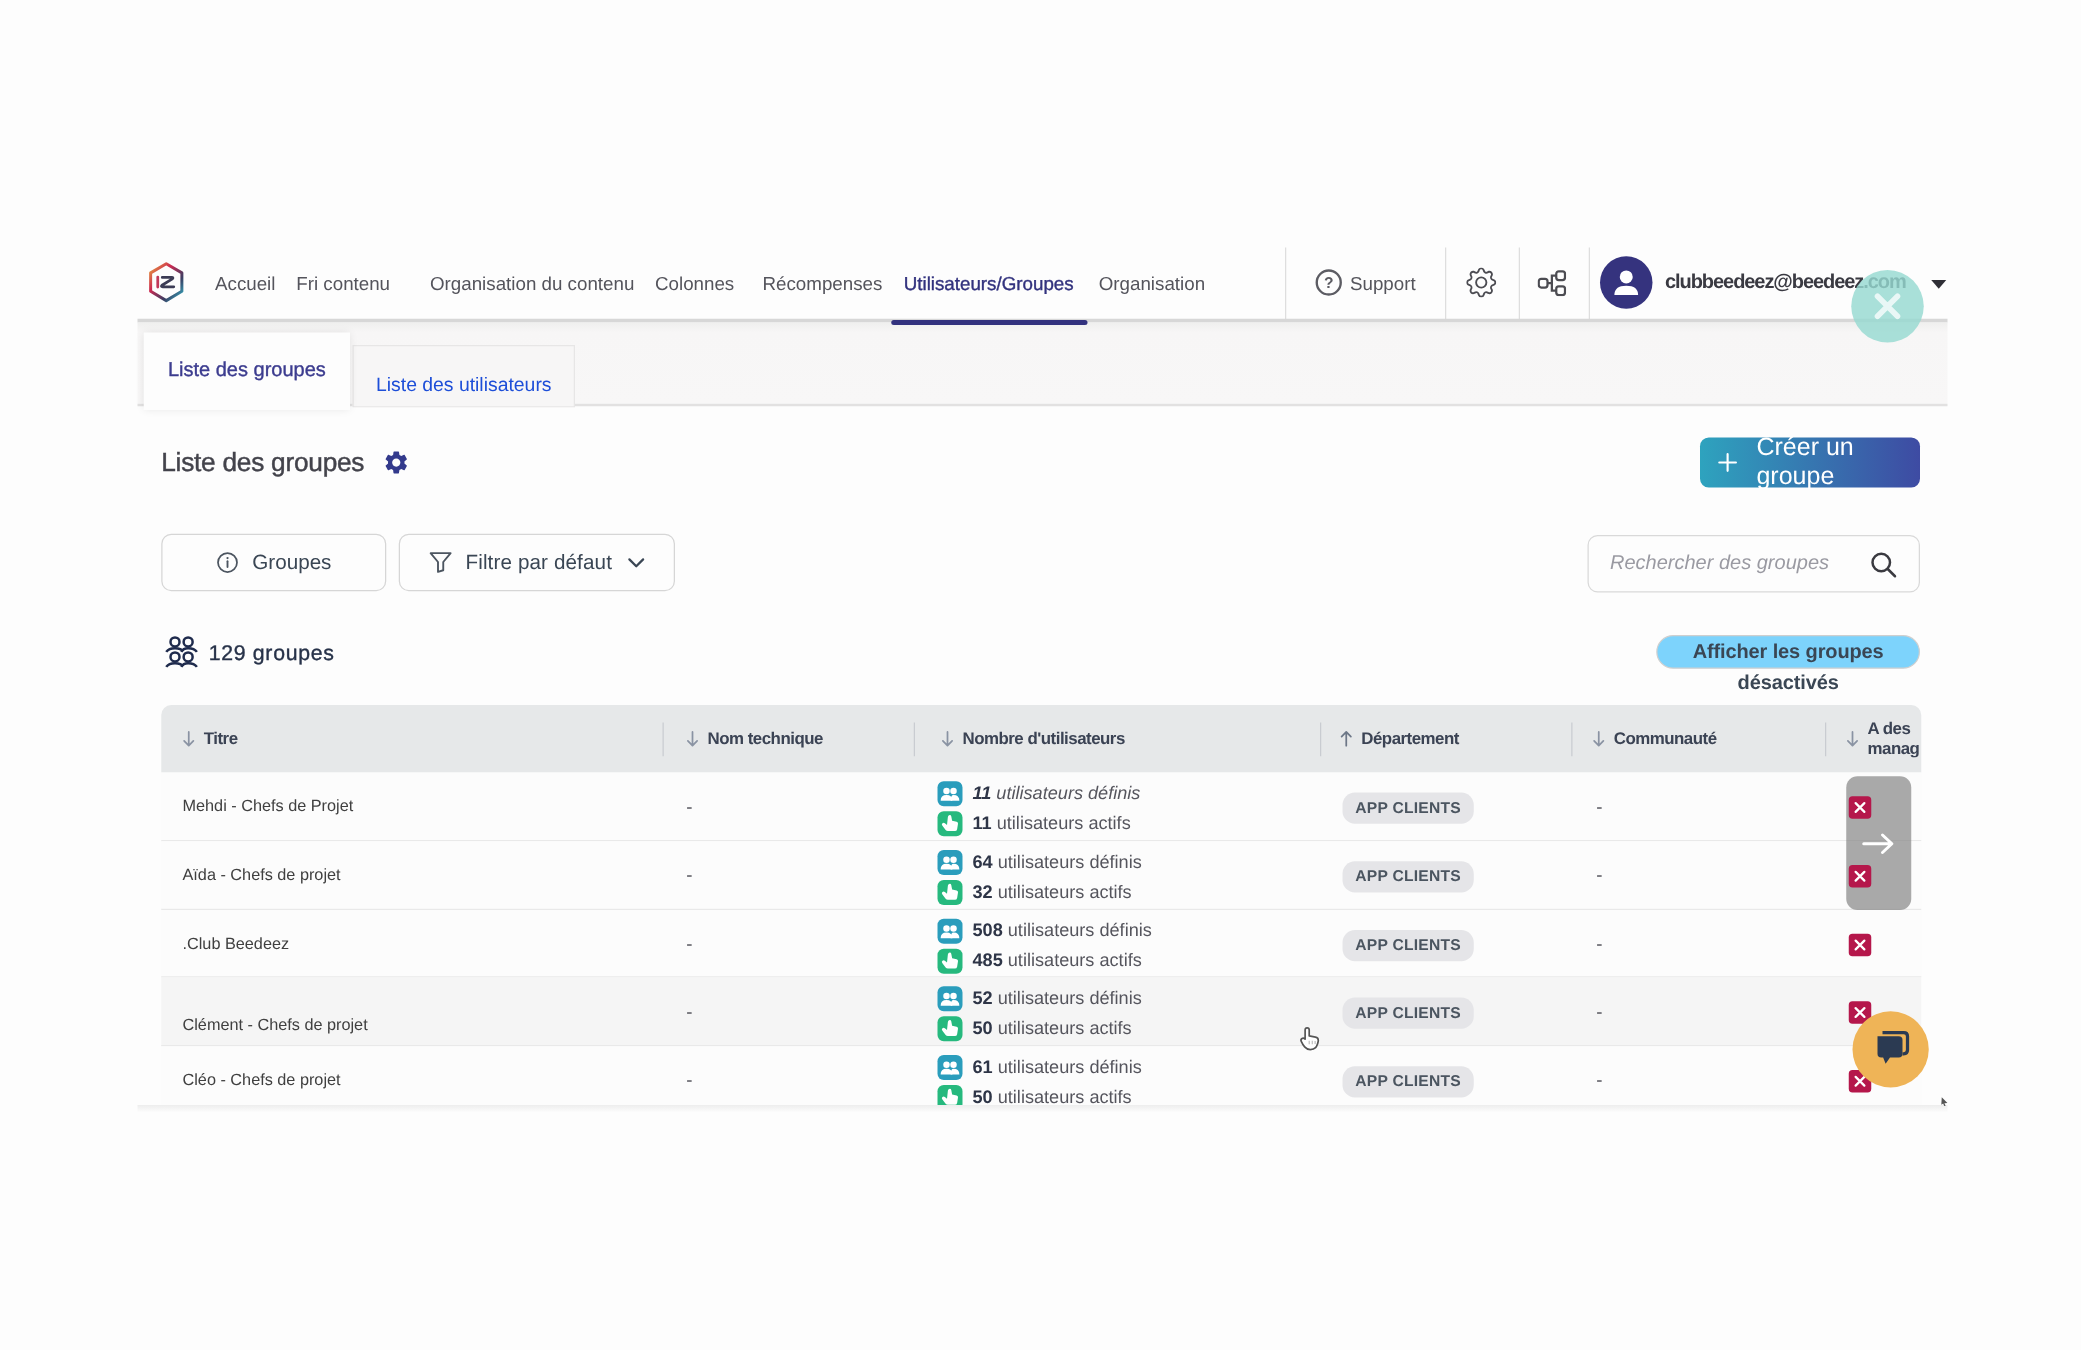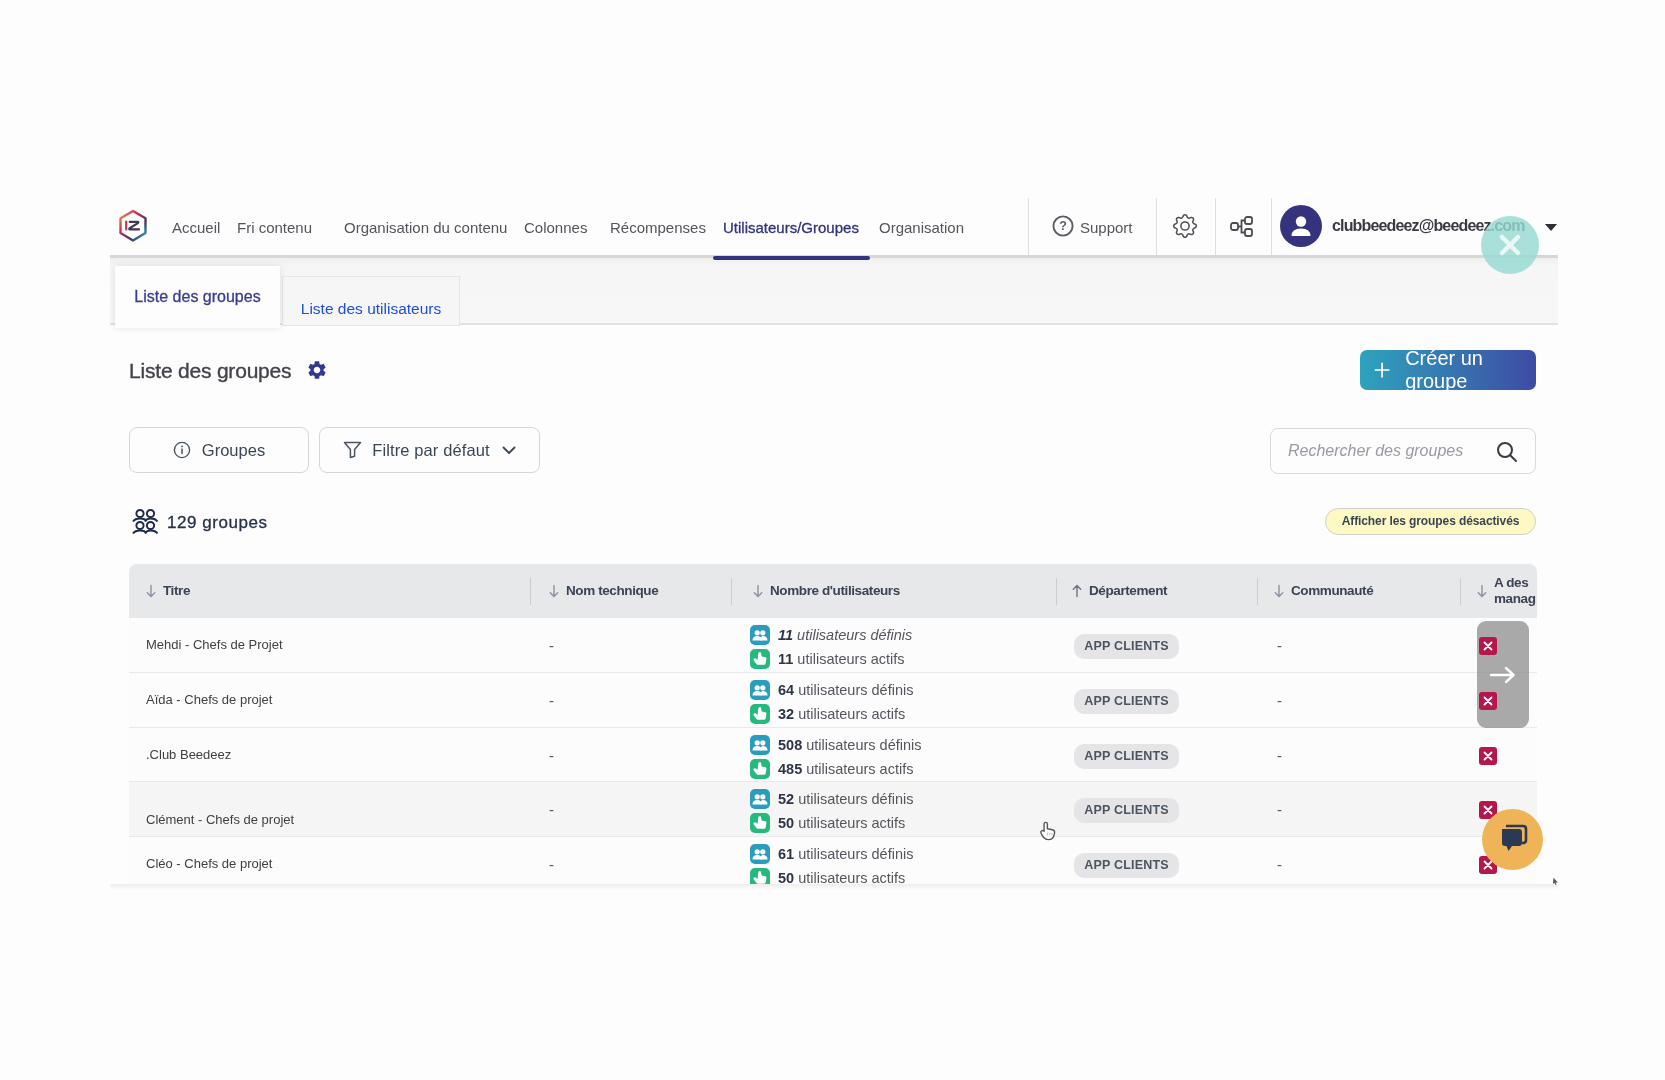--- a/index.html
+++ b/index.html
@@ -139,21 +139,21 @@
     <path d="M2 14.5 Q4 11.5 9 11.5 Q14 11.5 15.5 14"></path>
     <path d="M14 14.5 Q15.5 11.5 19.5 11.5 Q24.5 11.5 26.5 14.5"></path>
     <circle cx="9" cy="18.5" r="3.6"></circle>
     <circle cx="19.5" cy="18.5" r="3.6"></circle>
     <path d="M2 26.5 Q4 23.5 9 23.5 Q14 23.5 15.5 26"></path>
     <path d="M14 26.5 Q15.5 23.5 19.5 23.5 Q24.5 23.5 26.5 26.5"></path>
   </g>
 </svg>
 <span class="abs" style="left:167px; top:513px; font-size:17px; font-weight:500; color:#273249; letter-spacing:0.55px; -webkit-text-stroke:0.3px #273249;">129 groupes</span>
 
-<div class="abs" style="left:1325px; top:508px; width:211px; height:27px; border-radius:14px; border:1px solid #cfcfcf; background:#fef9c3; text-align:center; line-height:25px; font-size:12px; letter-spacing:-0.1px; font-weight:bold; color:#3a4654;">Afficher les groupes désactivés</div>
+<div class="abs" style="left:1325px; top:508px; width:211px; height:27px; border-radius:14px; border:1px solid #cfcfcf; background:#7dd3fc; text-align:center; line-height:25px; font-size:16px; letter-spacing:-0.1px; font-weight:bold; color:#3a4654;">Afficher les groupes désactivés</div>
 
 <div class="abs" style="left:129px; top:564px; width:1408px; height:54px; background:#e6e8e9; border-radius:8px 8px 0 0;"></div>
 <svg class="abs" style="left:146px; top:584px;" width="10" height="14" viewBox="0 0 10 14">
     <path d="M5 1.5 V12 M1.3 8.7 L5 12.5 L8.7 8.7" fill="none" stroke="#8a93a3" stroke-width="1.4" stroke-linecap="round" stroke-linejoin="round"></path>
   </svg>
 <span class="hcell" style="left:163px; top:583px;">Titre</span>
 <svg class="abs" style="left:549px; top:584px;" width="10" height="14" viewBox="0 0 10 14">
     <path d="M5 1.5 V12 M1.3 8.7 L5 12.5 L8.7 8.7" fill="none" stroke="#8a93a3" stroke-width="1.4" stroke-linecap="round" stroke-linejoin="round"></path>
   </svg>
 <span class="hcell" style="left:566px; top:583px;">Nom technique</span>

